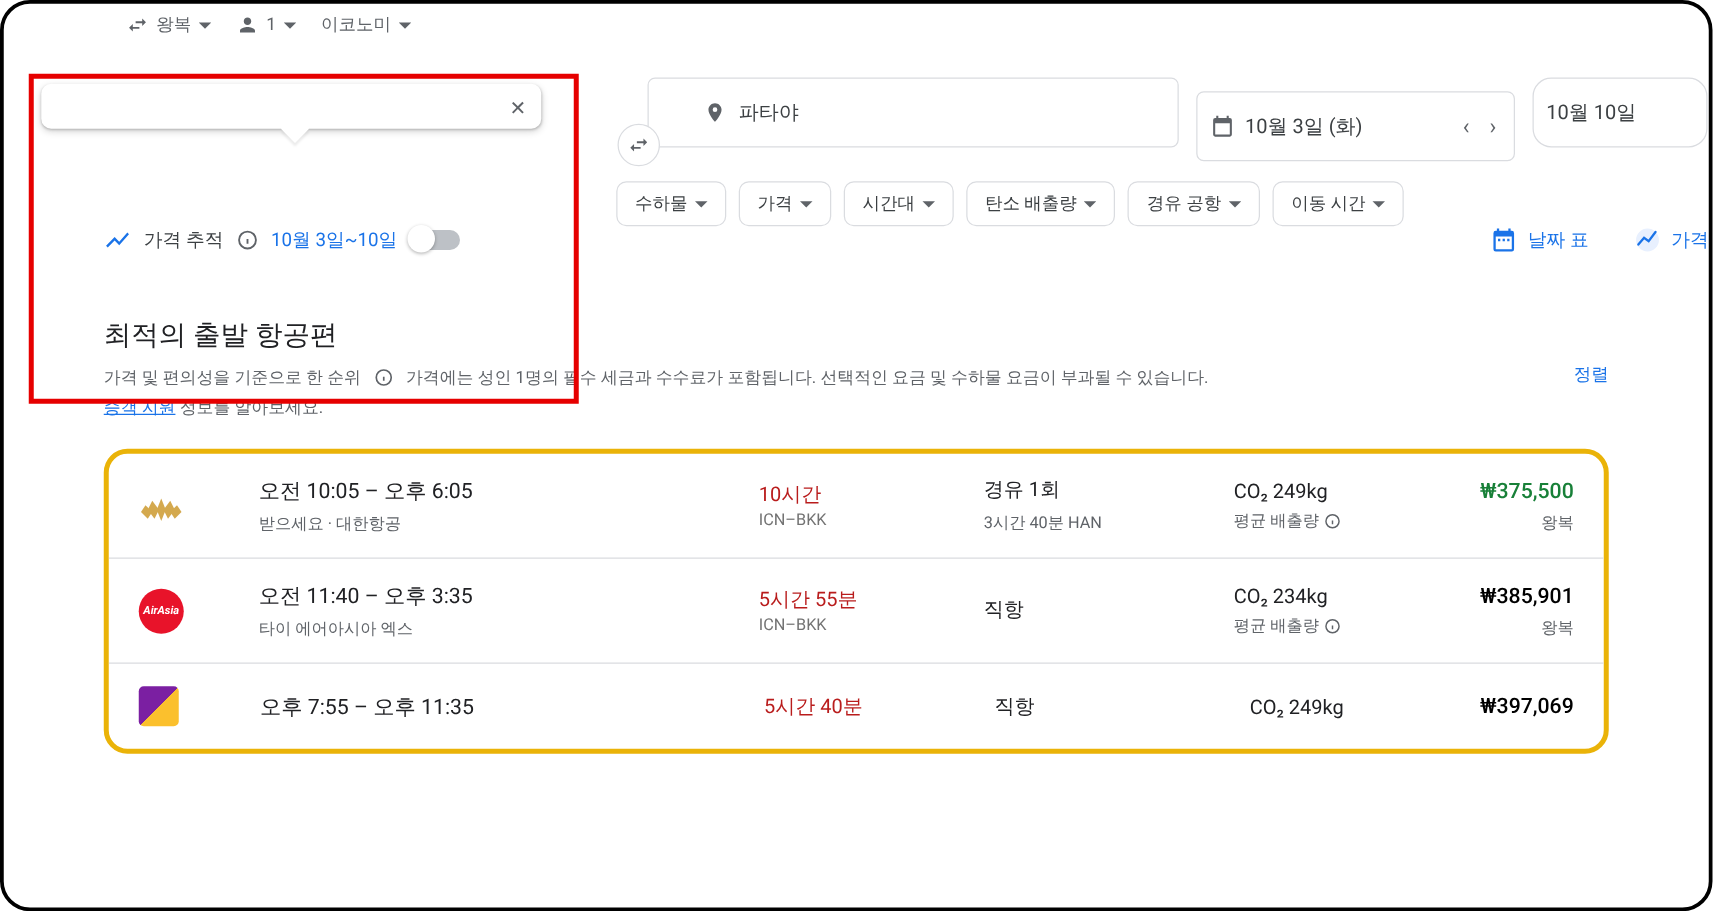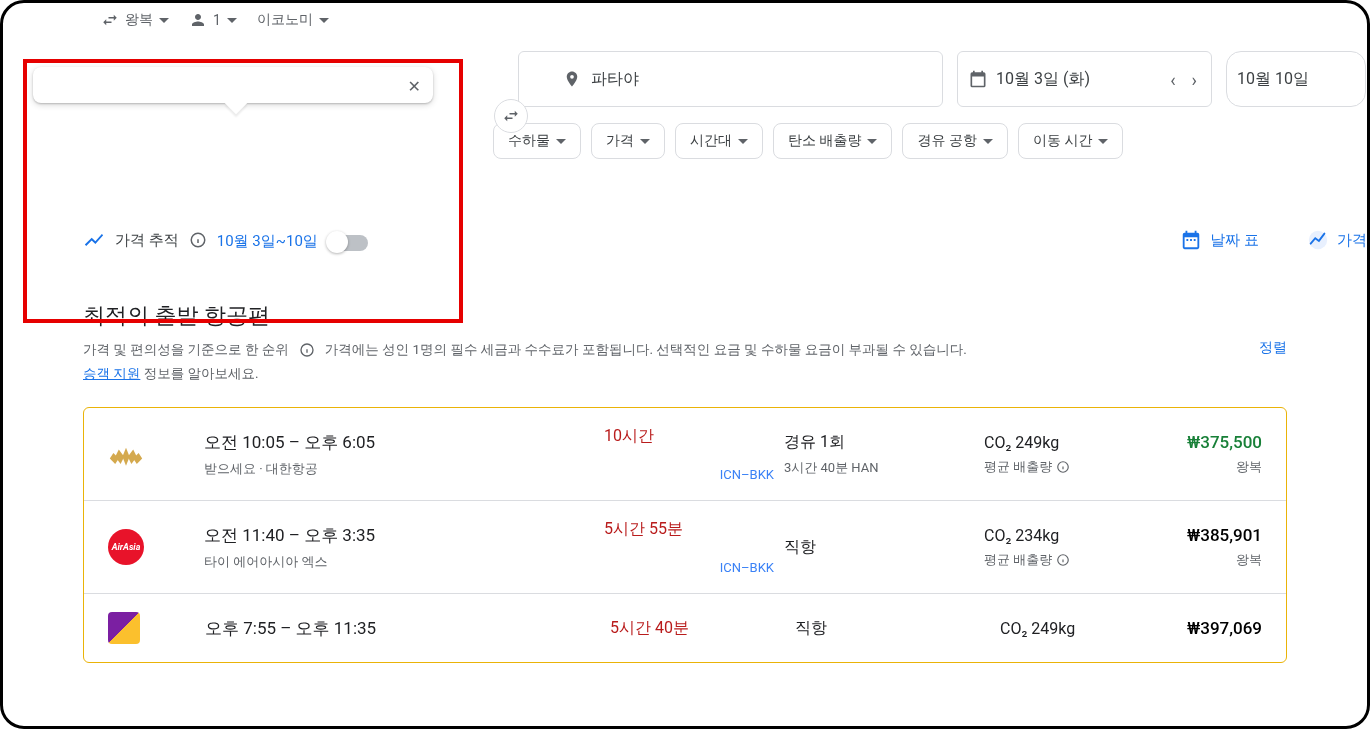--- a/index.html
+++ b/index.html
@@ -120,21 +120,21 @@
   display: flex;
   align-items: center;
   border: 1px solid #dadce0;
   border-radius: 6px;
   height: 56px;
   padding: 0 10px;
   gap: 8px;
   color: #3c4043;
   font-size: 16px;
 }
-.date-box.left { flex: 0 0 255px; }
+.date-box.left { flex: 0 0 255px; margin-top: 22px; }
 .date-box.right { flex: 0 0 140px; border-radius: 15px; }
 .nav-arrow {
   color: #5f6368;
   font-size: 18px;
   padding: 0 4px;
   cursor: pointer;
 }
 
 
 .filter-row {
@@ -152,23 +152,22 @@
   height: 36px;
   padding: 0 14px;
   color: #3c4043;
   font-size: 14px;
   cursor: pointer;
   white-space: nowrap;
 }
 
 
 .track-row {
-  margin-top: 70px;
-  display: flex;
-  align-items: flex-end;
+  display: flex;
+  align-items: center;
   gap: 10px;
   position: relative;
 }
 .track-label {
   display: flex;
   align-items: center;
   gap: 10px;
   color: #3c4043;
   font-size: 15px;
 }
@@ -189,21 +188,21 @@
   width: 22px;
   height: 22px;
   background: #fff;
   border-radius: 50%;
   box-shadow: 0 1px 3px rgba(0,0,0,0.3);
 }
 .track-right {
   position: absolute;
   right: -80px;
   display: flex;
-  gap: 48px;
+  gap: 36px;
 }
 .track-link {
   display: flex;
   align-items: center;
   gap: 8px;
   color: #1a73e8;
   font-size: 15px;
   cursor: pointer;
 }
 
@@ -225,22 +224,22 @@
   position: absolute;
   right: 0;
   color: #1a73e8;
   font-size: 14px;
   cursor: pointer;
 }
 
 
 .flight-list {
   margin-top: 24px;
-  border: 1px solid #eab308;
-  border-radius: 6px;
+  border: 4px solid #eab308;
+  border-radius: 19px;
   overflow: hidden;
 }
 .flight {
   display: flex;
   align-items: center;
   padding: 18px 24px;
   border-bottom: 1px solid #dadce0;
   gap: 10px;
 }
 .flight:last-child { border-bottom: none; gap: 15px; }
@@ -257,21 +256,21 @@
   margin-right: 50px;
 }
 .logo-vn { background: #fff; }
 .logo-aa { background: #e8132a; font-style: italic; font-weight: bold; font-size: 9px; }
 .logo-nok { background: linear-gradient(135deg, #7b1fa2 50%, #fbc02d 50%); border-radius: 4px; width: 32px; height: 32px; }
 .col-time { width: 390px; }
 .col-time .time { font-size: 17px; color: #202124; }
 .col-time .airline { font-size: 13px; color: #5f6368; margin-top: 6px; }
 .col-dur { width: 170px; }
 .col-dur .dur { font-size: 16px; color: #b91c1c; }
-.col-dur .route { font-size: 13px; color: #3b82f6; margin-top: 20px; text-align: right; }
+.col-dur .route { font-size: 13px; color: #737373; margin-top: 2px; }
 .col-stops { width: 190px; }
 .col-stops .stops { font-size: 16px; color: #202124; }
 .col-stops .layover { font-size: 13px; color: #5f6368; margin-top: 6px; }
 .col-co2 { width: 170px; }
 .col-co2 .co2 { font-size: 16px; color: #202124; }
 .col-co2 .avg { font-size: 13px; color: #5f6368; margin-top: 6px; display: flex; align-items: center; gap: 4px; }
 .col-price { text-align: right; flex: 1; }
 .col-price .price { font-size: 17px; font-weight: 500; }
 .col-price .price.green { color: #188038; }
 .col-price .type { font-size: 13px; color: #5f6368; margin-top: 6px; }

